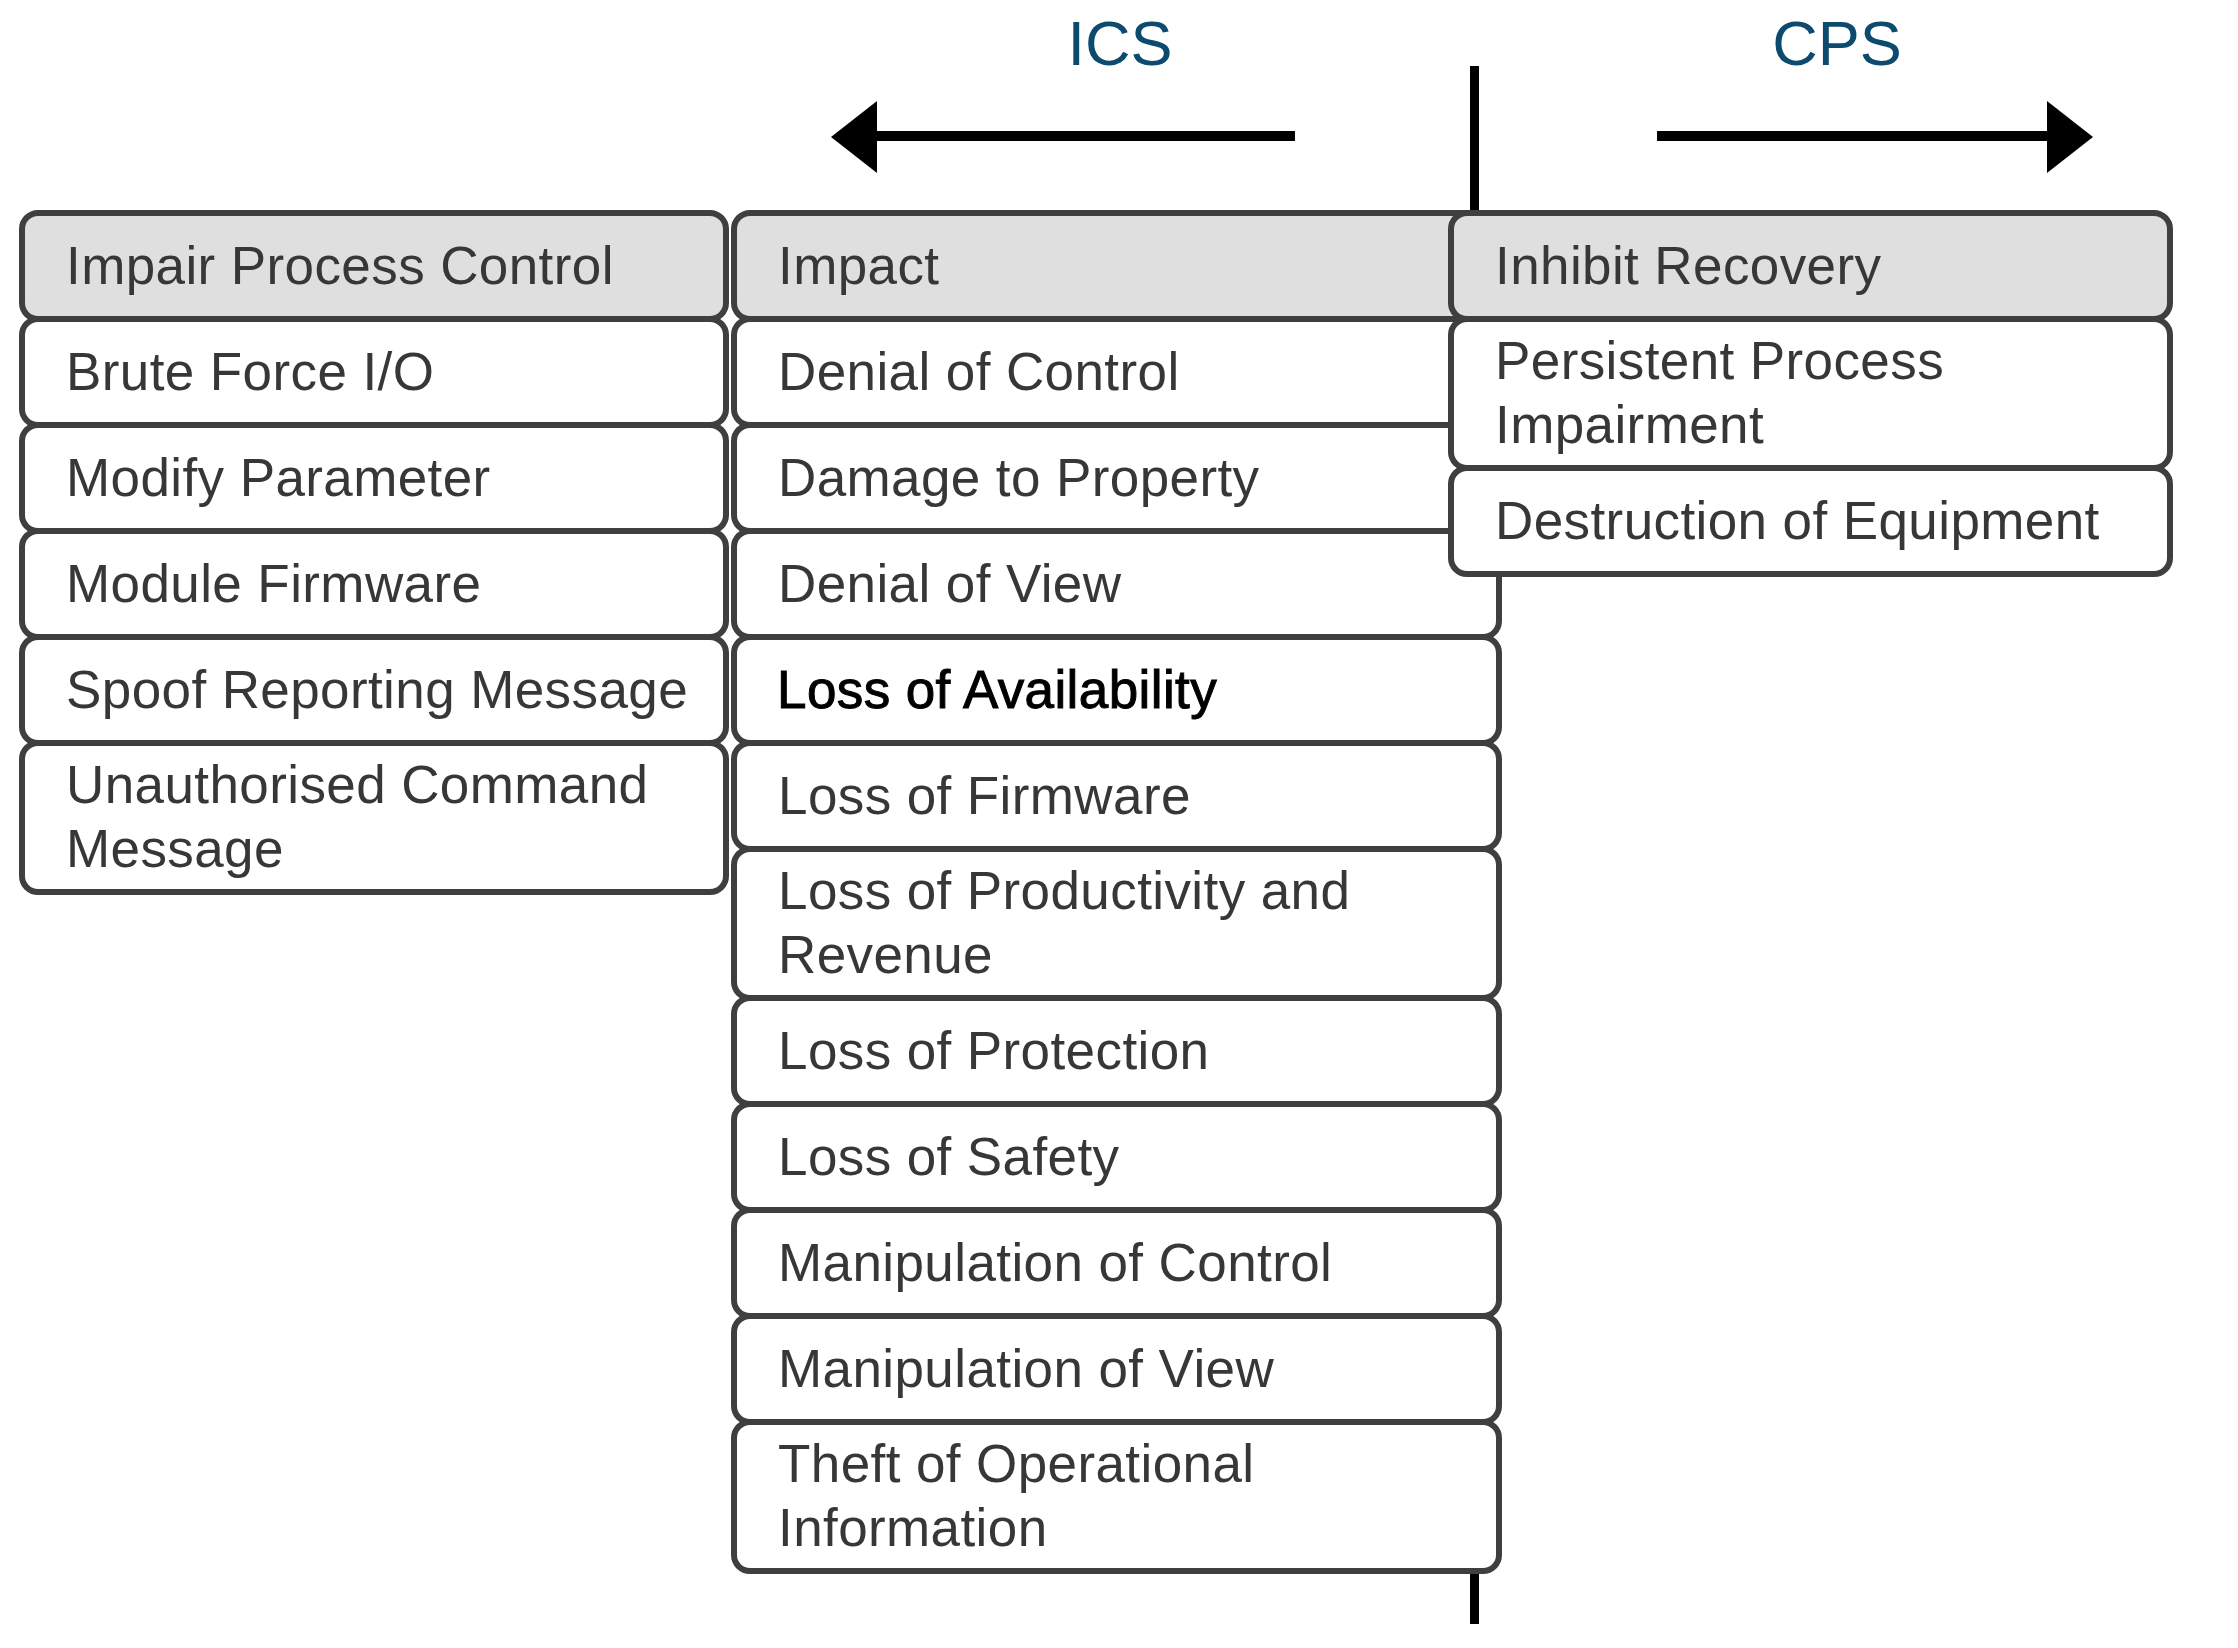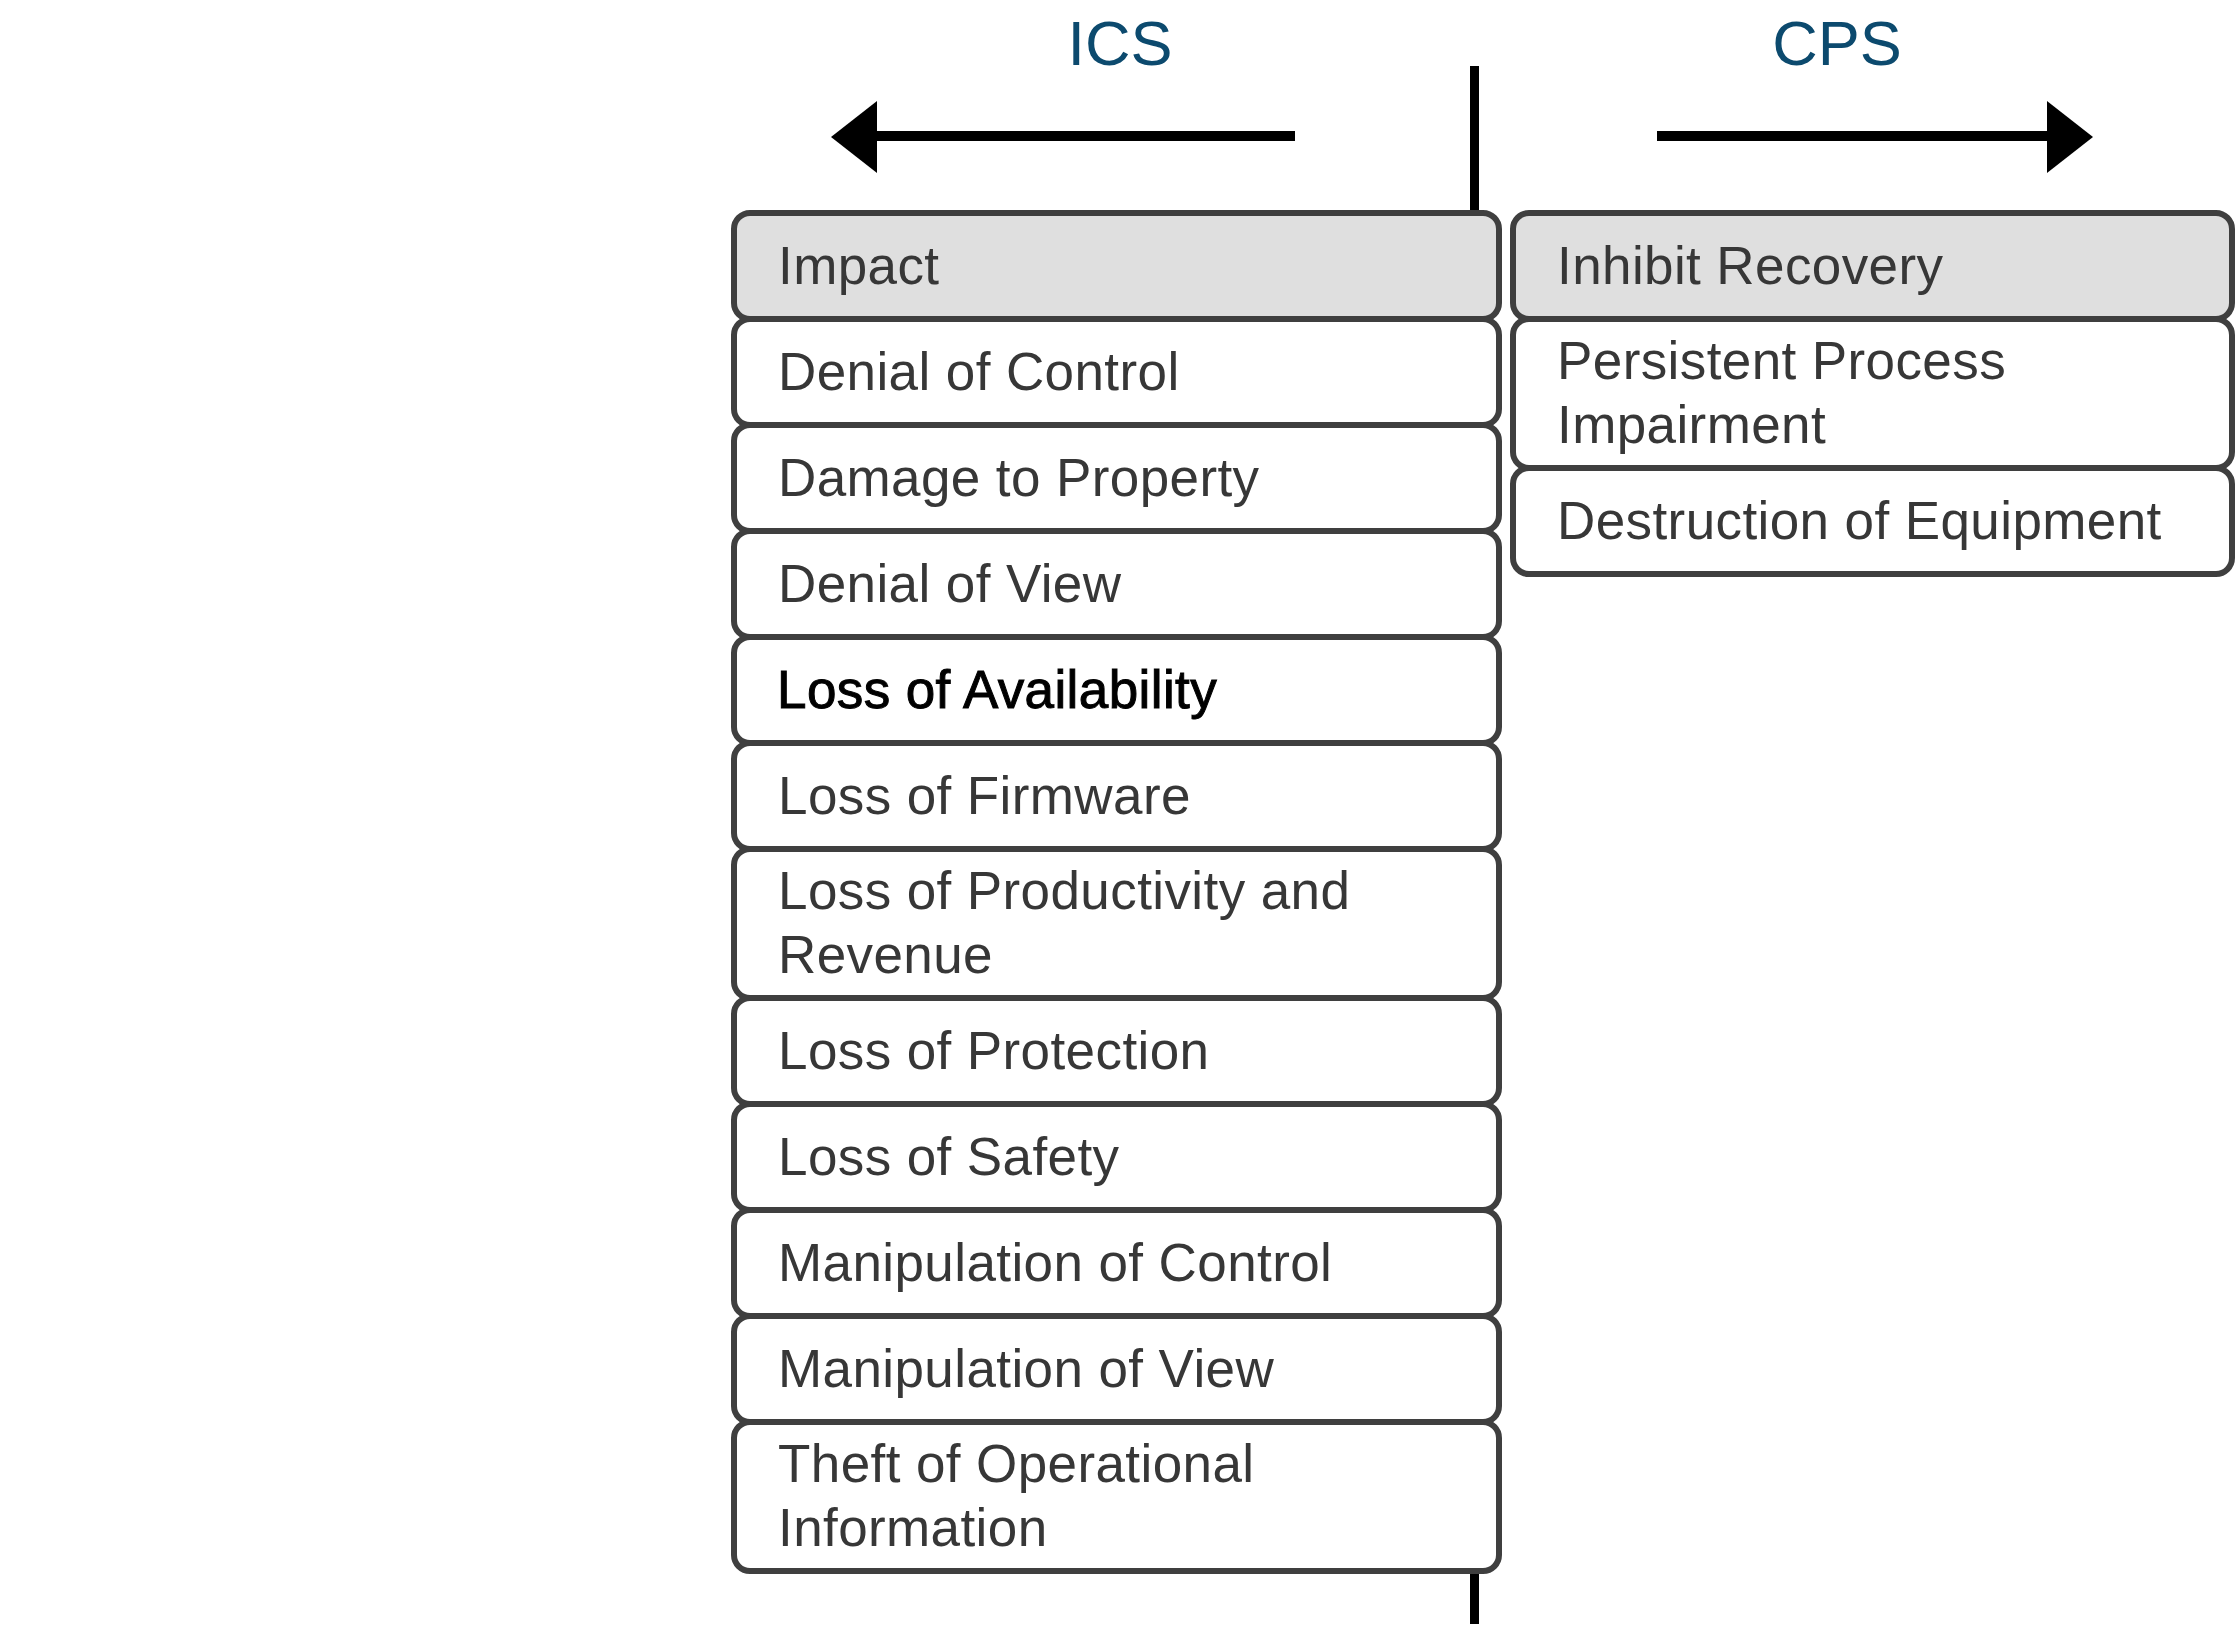--- a/index.html
+++ b/index.html
@@ -39,21 +39,21 @@
     position: absolute;
     left: 1470px; top: 66px;
     width: 9.4px; height: 1558px;
     background: #000000;
   }
 
   
   .table { position: absolute; top: 210px; display: flex; flex-direction: column; }
   .table.impair  { left: 19px;   width: 710px; }
   .table.impact  { left: 731px;  width: 771px; }
-  .table.inhibit { left: 1510px; width: 725px; }
+  .table.inhibit { left: 1448px; width: 725px; }
 
   .cell {
     box-sizing: border-box;
     width: 100%;
     min-height: 112px;
     border: 6px solid #3f3f3f;
     border-radius: 19px;
     background: #ffffff;
     display: flex;
     align-items: center;
@@ -80,20 +80,28 @@
     <div class="shaft ics"></div>
   </div>
 
   <div>
     <div class="shaft cps"></div>
     <div class="head cps"></div>
   </div>
 
   <div class="divider"></div>
 
+  <div class="table impair">
+      <div class="cell header">Impair Process Control</div>
+      <div class="cell">Brute Force I/O</div>
+      <div class="cell">Modify Parameter</div>
+      <div class="cell">Module Firmware</div>
+      <div class="cell">Spoof Reporting Message</div>
+      <div class="cell">Unauthorised Command Message</div>
+    </div>
   <div class="table impact">
       <div class="cell header">Impact</div>
       <div class="cell">Denial of Control</div>
       <div class="cell">Damage to Property</div>
       <div class="cell">Denial of View</div>
       <div class="cell emph">Loss of Availability</div>
       <div class="cell">Loss of Firmware</div>
       <div class="cell">Loss of Productivity and Revenue</div>
       <div class="cell">Loss of Protection</div>
       <div class="cell">Loss of Safety</div>

